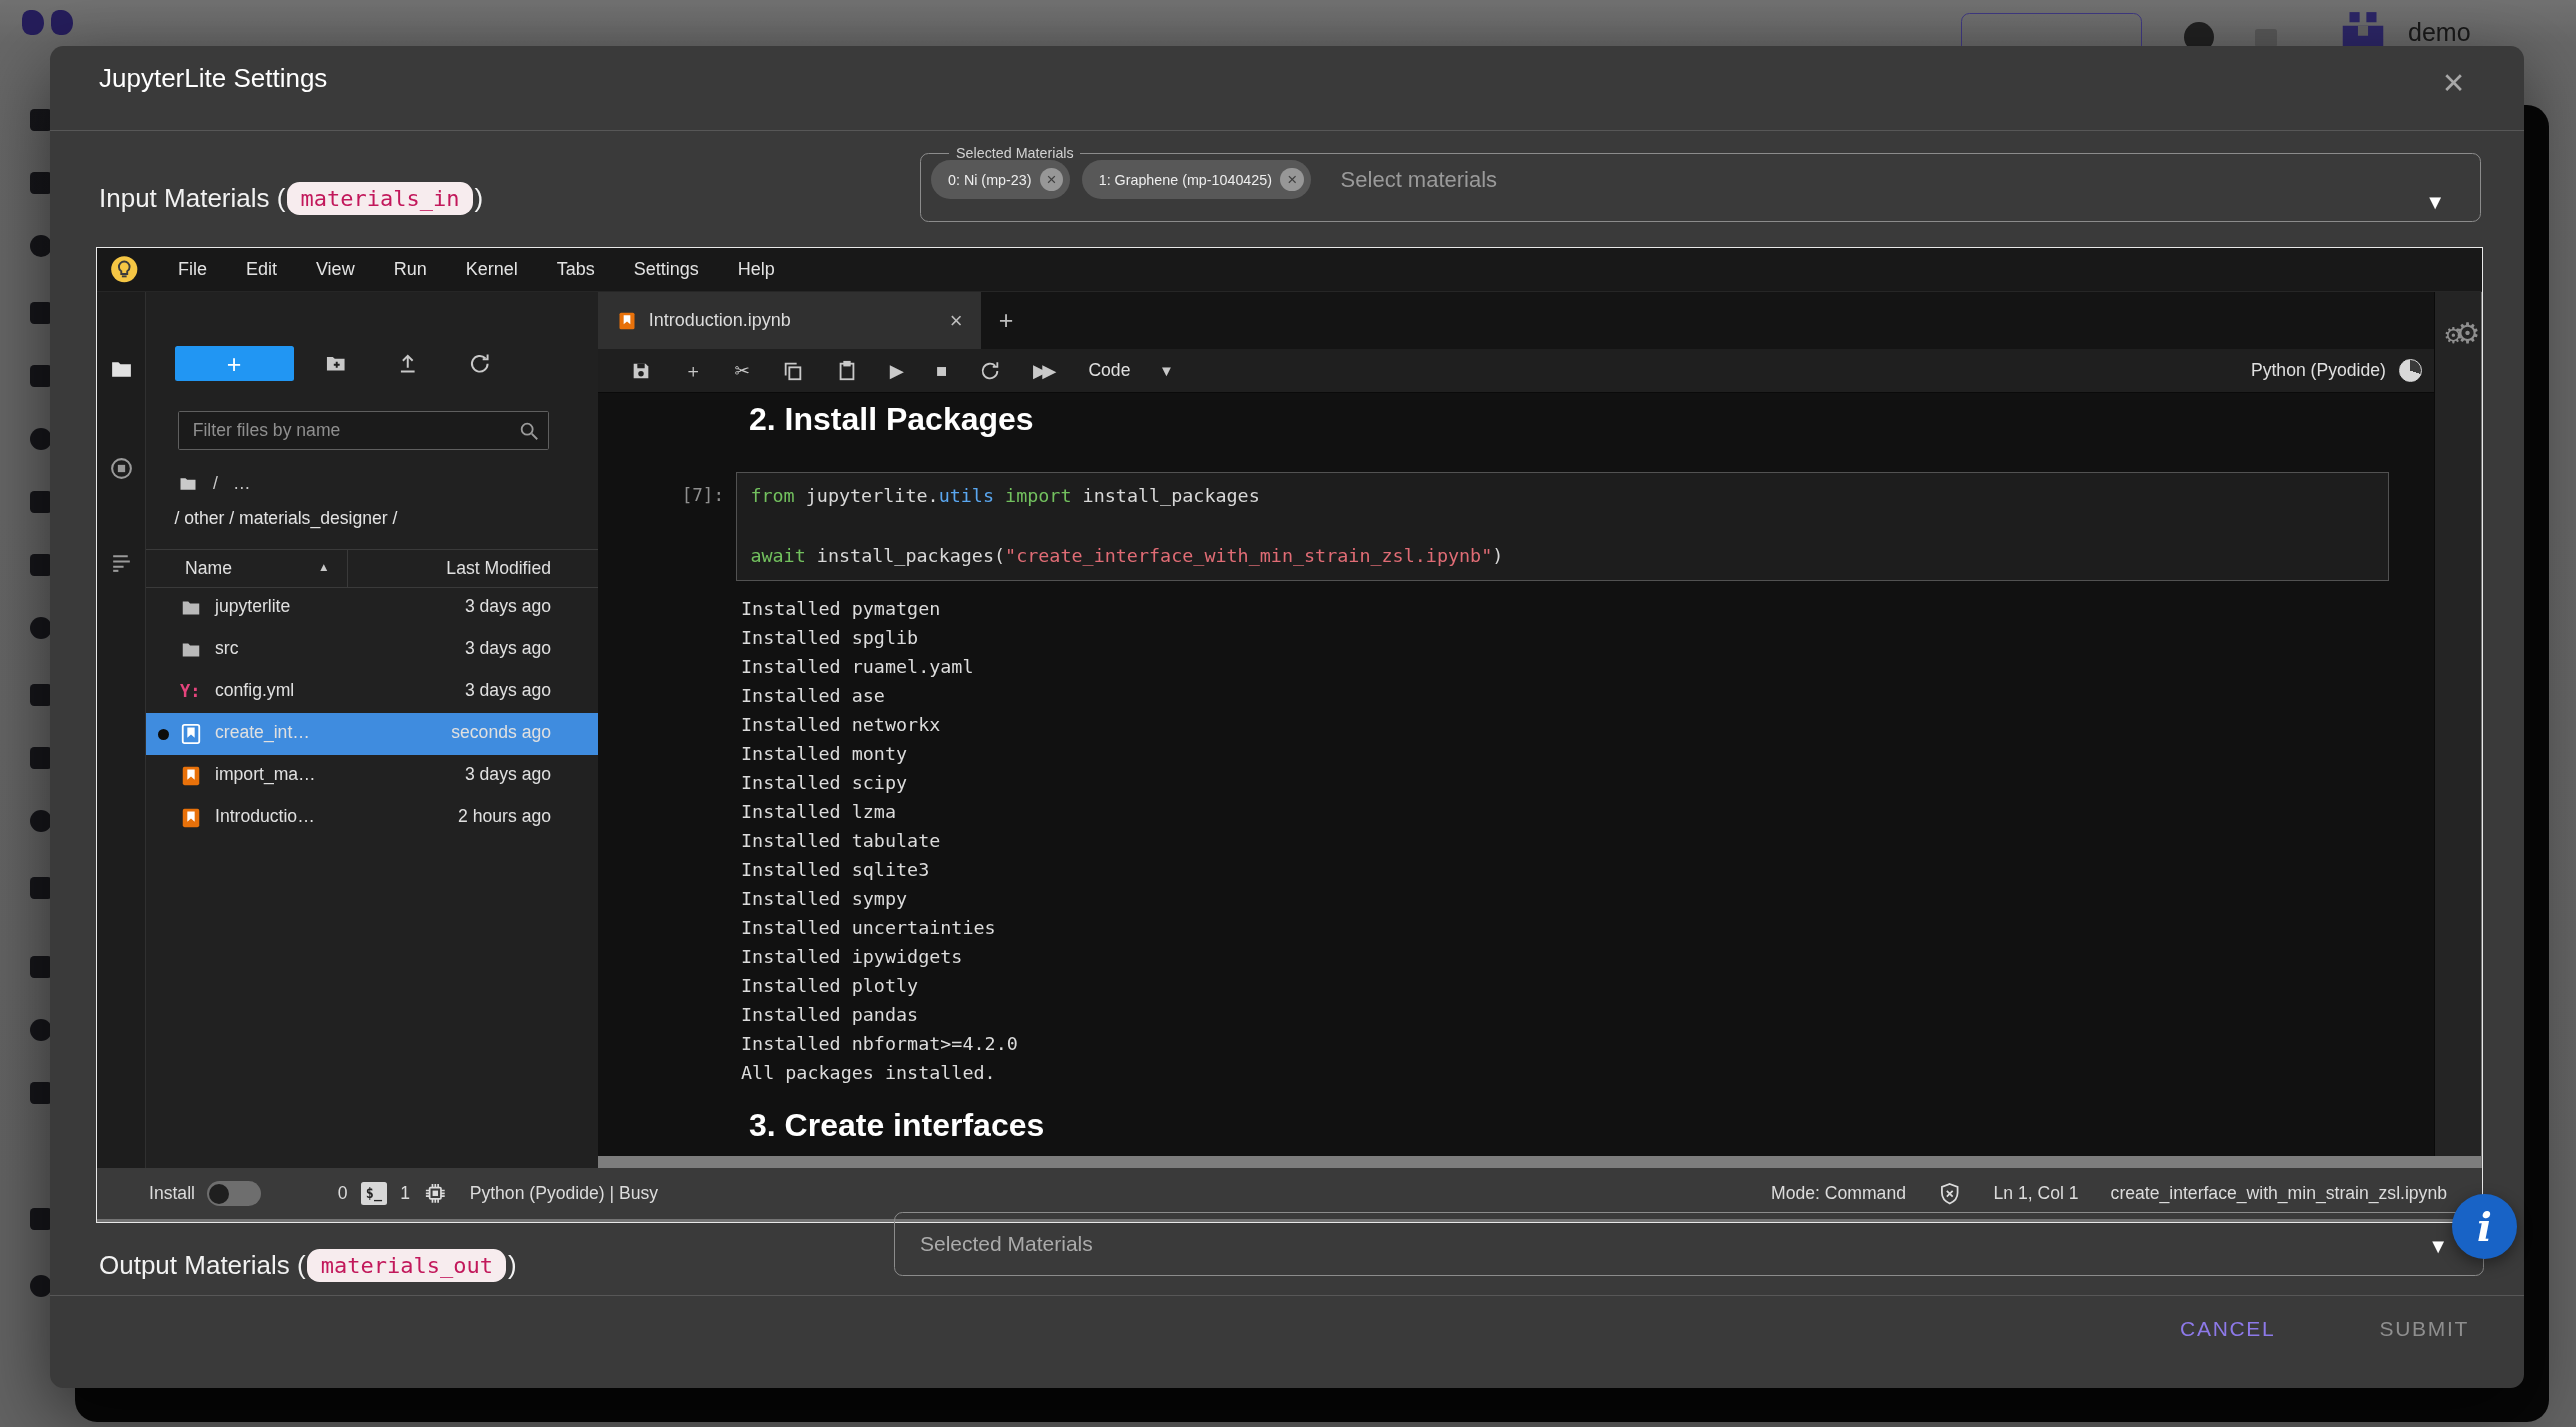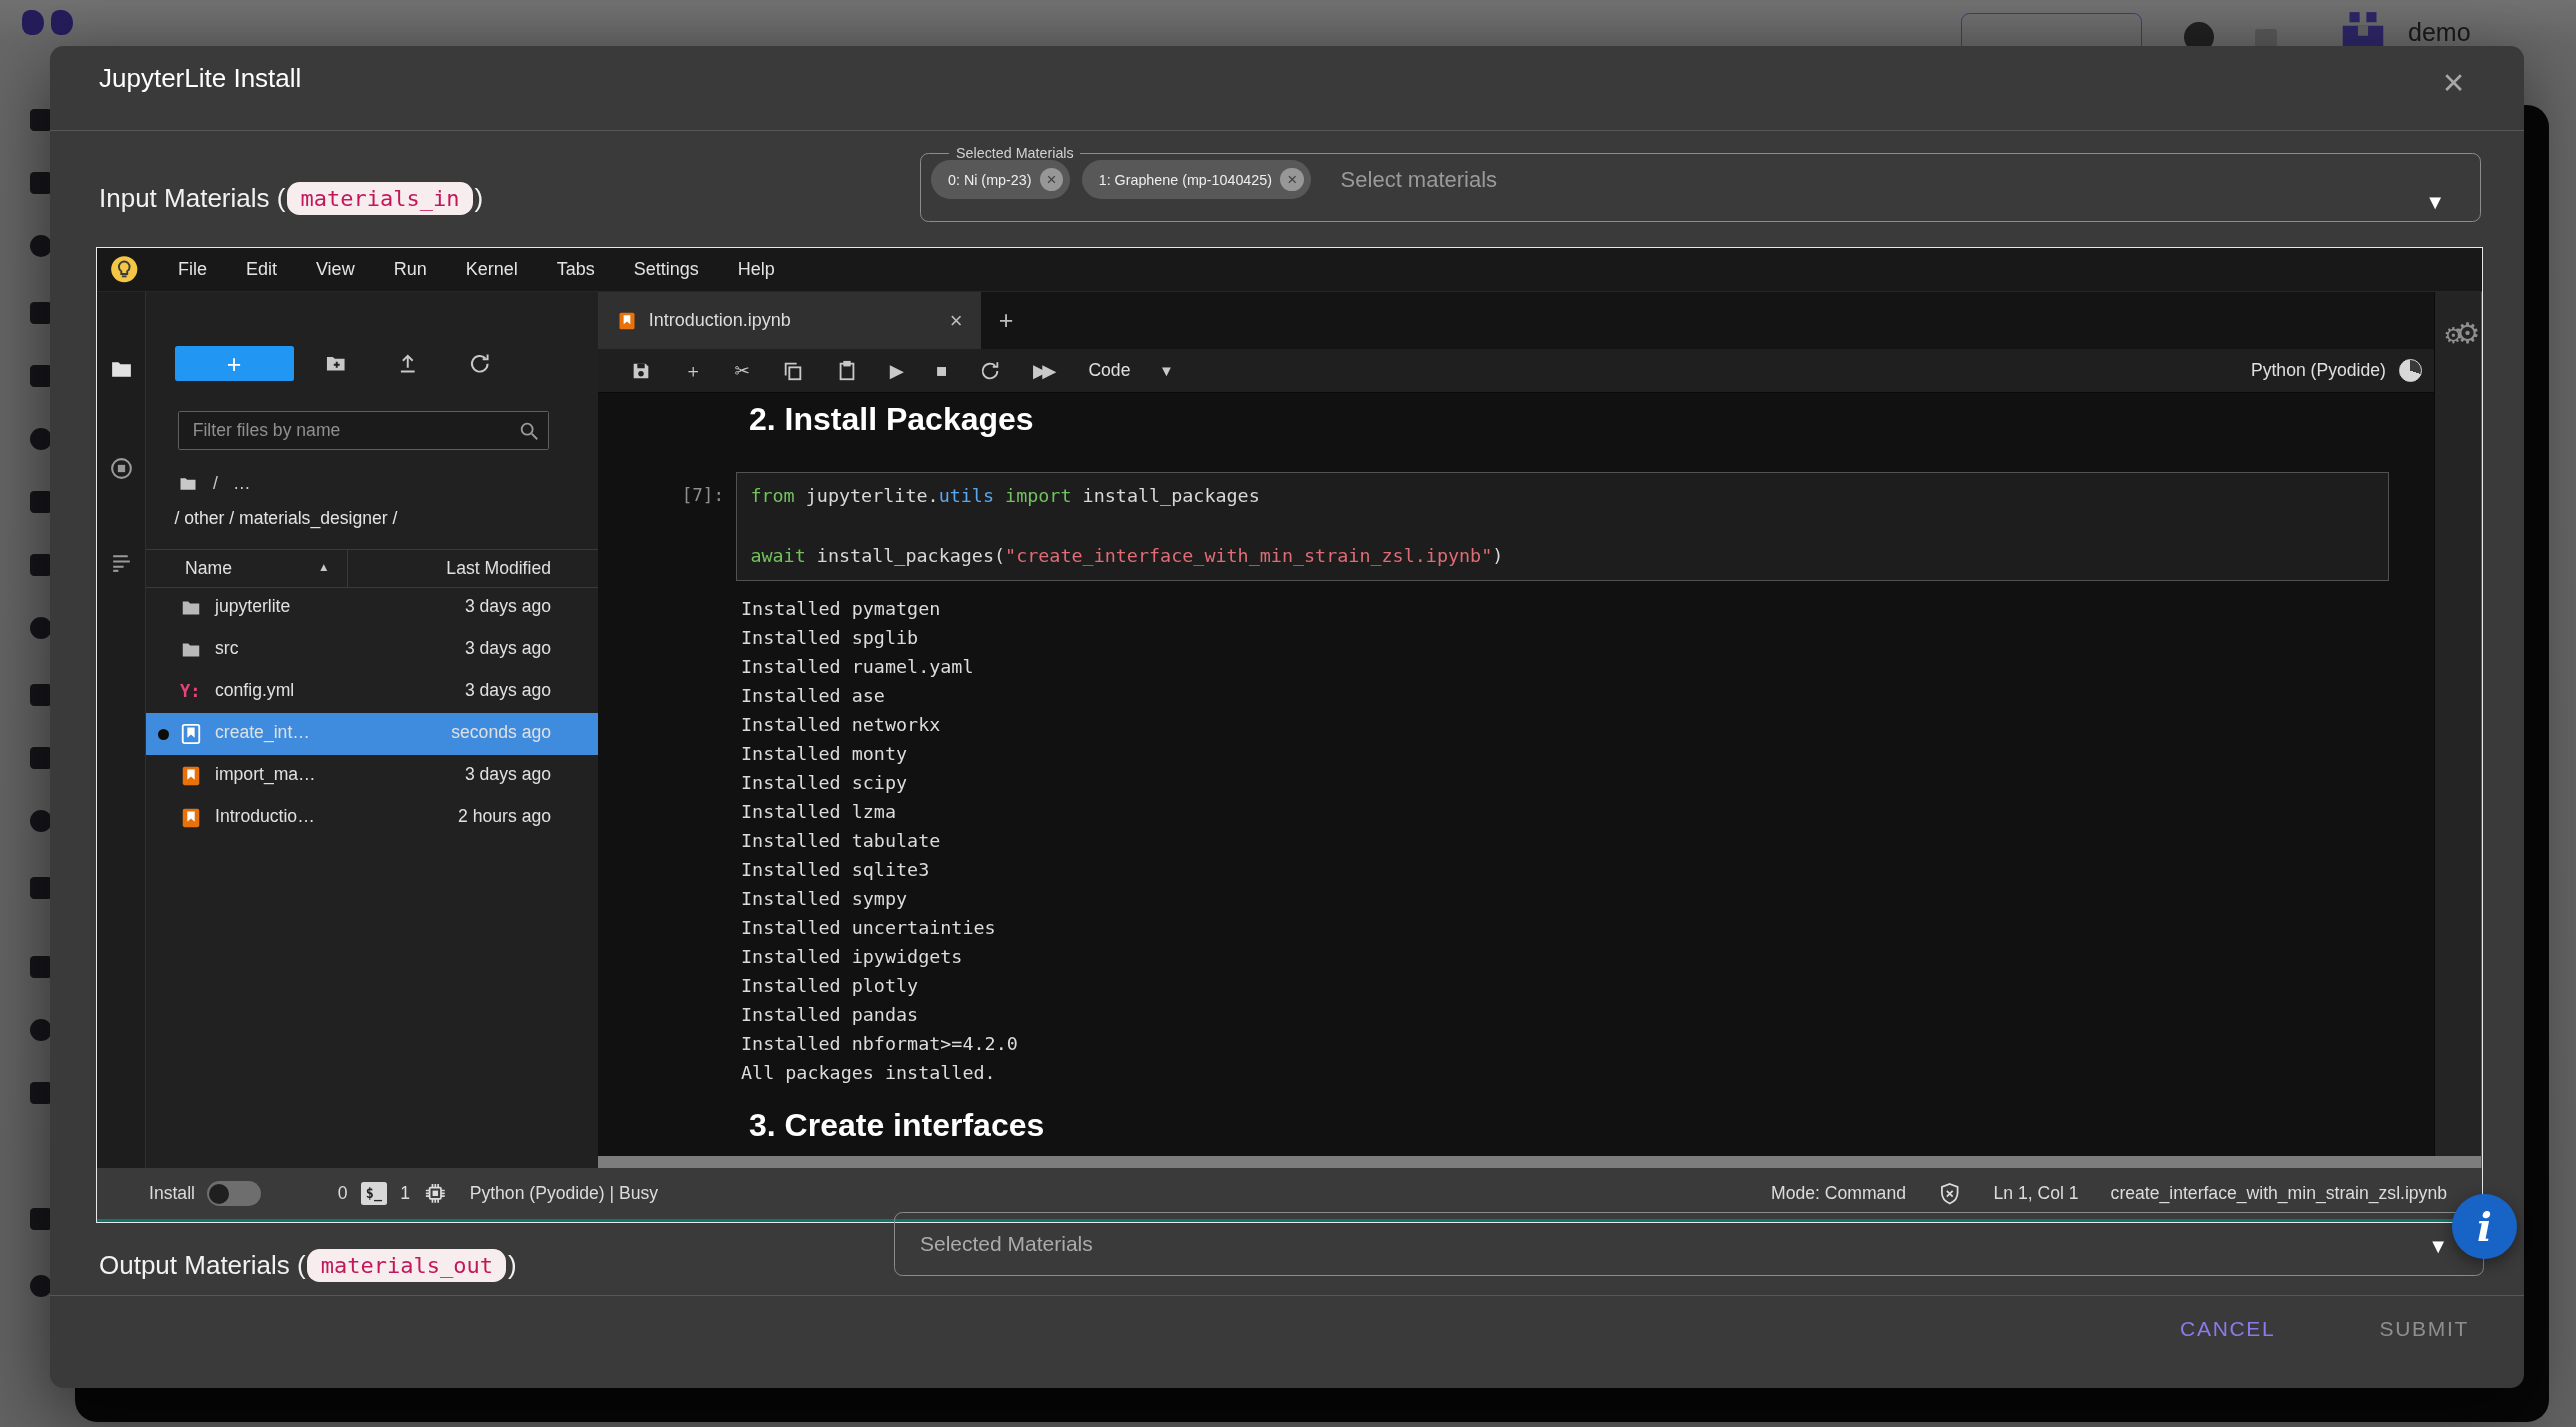--- a/index.html
+++ b/index.html
@@ -51,21 +51,21 @@
   .modal-hr2{position:absolute;left:0;top:1249px;width:100%;height:0.8px;background:#575757;}
   .footer{position:absolute;right:49px;top:1270px;display:flex;gap:92px;align-items:center;}
   .btn-text{font-size:21px;letter-spacing:1.7px;font-weight:500;background:none;border:none;cursor:pointer;
             font-family:"Liberation Sans",sans-serif;}
   .btn-cancel{color:#8d79e8;} .btn-submit{color:#8f8f8f;}
   .info-fab{position:absolute;left:2452px;top:1194px;width:65px;height:65px;border-radius:50%;background:#1863c6;
             color:#fff;display:flex;align-items:center;justify-content:center;z-index:40;
             font:italic bold 39px "DejaVu Serif",serif;box-shadow:0 5px 15px rgba(0,0,0,.4);}
   
   .lab{position:absolute;left:46px;top:201px;width:2387px;height:976px;border:1.7px solid #e8e8e8;
-       background:#0f766e;box-sizing:border-box;overflow:hidden;}
+       background:#737373;box-sizing:border-box;overflow:hidden;}
   .menubar{position:absolute;left:0;top:0;width:100%;height:44px;background:#181818;display:flex;
            align-items:center;border-bottom:0.8px solid #262626;box-sizing:border-box;}
   .jlogo{width:28.5px;height:28.5px;margin-left:13.4px;}
   .menubar .menu-item{font-size:18px;color:#e3e3e3;margin-left:39px;cursor:pointer;}
   .activity{position:absolute;left:0;top:44px;width:49px;height:876px;background:#1d1d1d;
             border-right:0.8px solid #303030;box-sizing:border-box;}
   .activity .aicon{position:absolute;left:11.7px;width:25px;height:25px;}
   
   .fb{position:absolute;left:49px;top:44px;width:453px;height:876px;background:#212121;
       border-right:0.8px solid #0a0a0a;box-sizing:border-box;font-size:17.6px;color:#e0e0e0;}
@@ -180,21 +180,21 @@
       <span class="bgicon" style="top: 776px;"></span>
       <span class="bgicon" style="top: 855px;"></span>
       <span class="bgicon round" style="top: 918px;"></span>
       <span class="bgicon" style="top: 981px;"></span>
       <span class="bgicon" style="top: 1107px;"></span>
       <span class="bgicon round" style="top: 1174px;"></span>
     </div>
   <div class="dim"></div>
 
   <div class="modal">
-    <div class="modal-title">JupyterLite Install</div>
+    <div class="modal-title">JupyterLite Settings</div>
     <div class="modal-close">×</div>
     <div class="modal-hr"></div>
 
     <div class="io-row input">
       <span>Input Materials (</span>
       <span class="code-chip">materials_in</span>
       <span>)</span>
     </div>
 
     <fieldset class="mat-fieldset">

